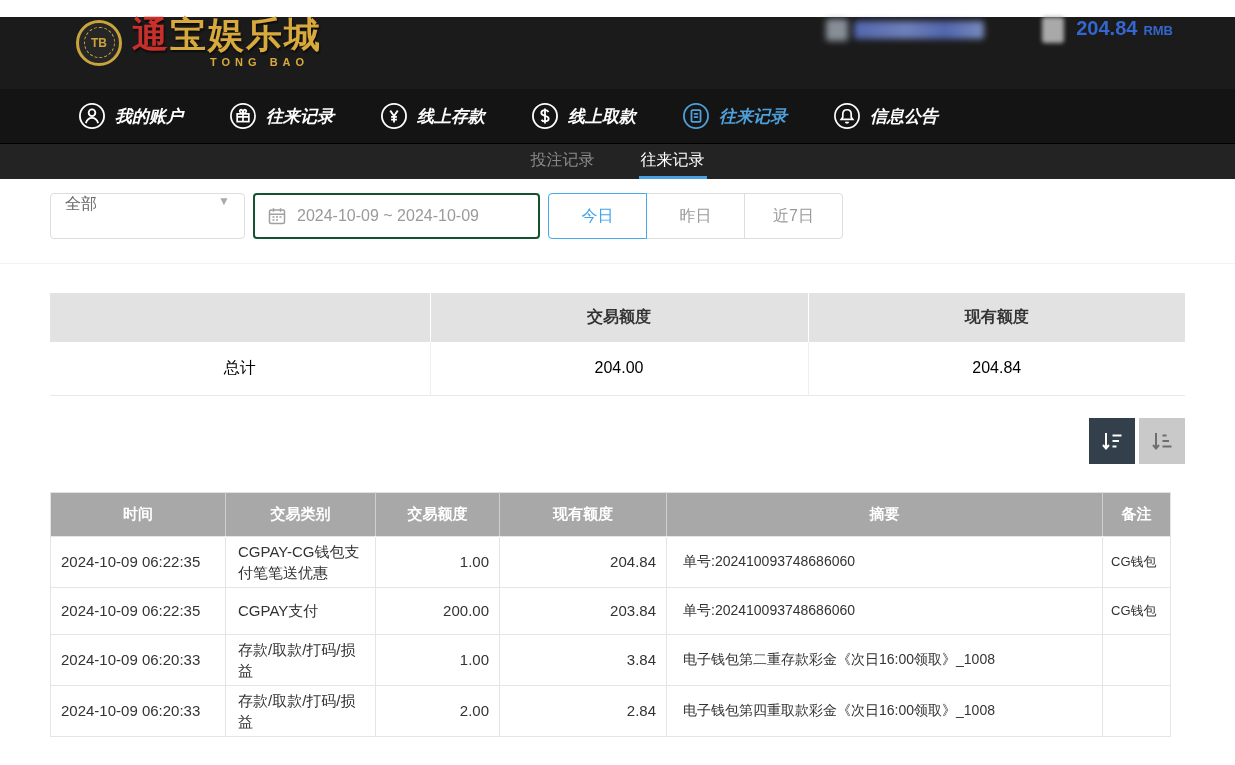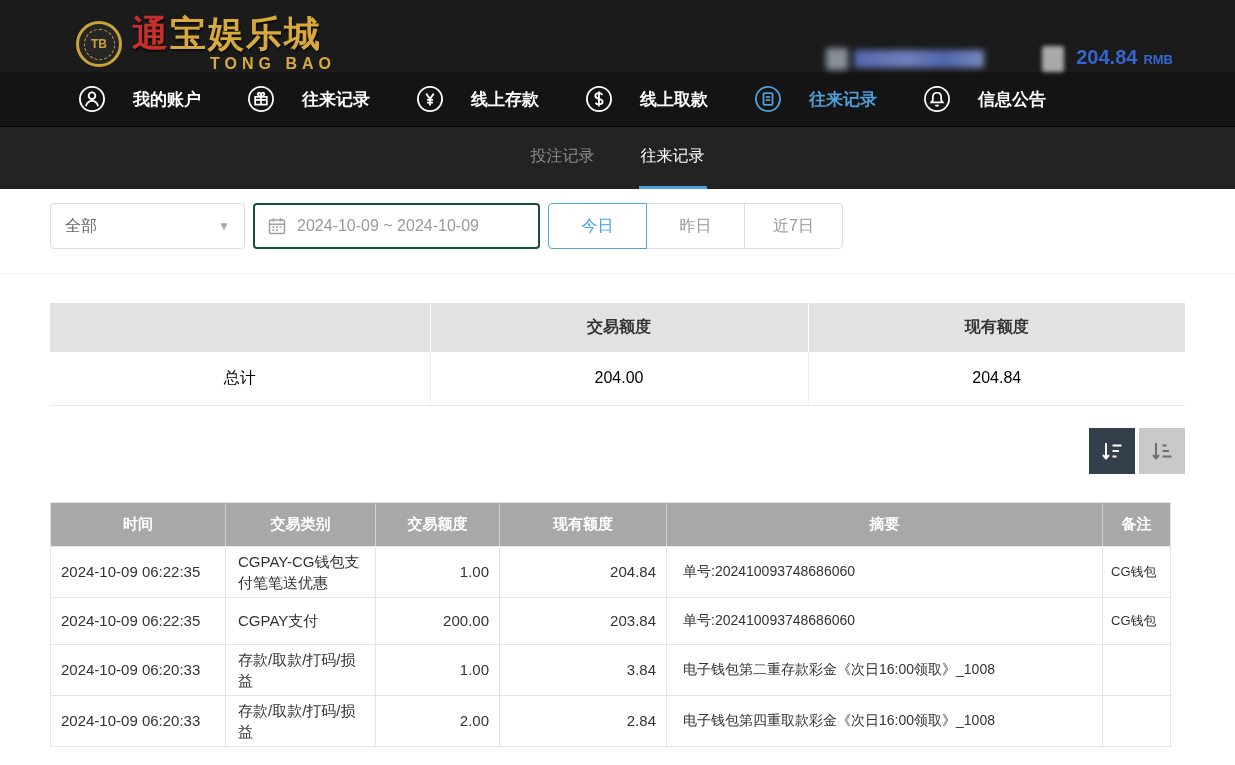--- a/index.html
+++ b/index.html
@@ -1,52 +1,52 @@
 <!DOCTYPE html>
 <html><head>
 <meta charset="utf-8">
 <style>
   * { margin:0; padding:0; box-sizing:border-box; }
   html,body { background:#fff; }
   body { font-family:"Liberation Sans","DejaVu Sans",sans-serif; }
   .page { width:1235px; height:765px; overflow:hidden; background:#fff; position:relative; }
 
   
-  .topbar { height:72px; background:#1b1b1b; display:flex; align-items:flex-end; justify-content:space-between; padding:0 62px 0 76px; }
+  .topbar { height:72px; background:#1b1b1b; display:flex; align-items:flex-start; justify-content:space-between; padding:0 62px 0 76px;margin-top:17px; }
   .logo { display:flex; align-items:center; gap:10px; }
   .chip { width:46px; height:46px; border-radius:50%; border:3px solid #c9a43c; background:#262626; display:flex; align-items:center; justify-content:center; flex:0 0 auto; }
   .chip-inner { width:31px; height:31px; border-radius:50%; border:1px dashed #c9a43c; color:#c9a43c; font-size:12px; font-weight:bold; display:flex; align-items:center; justify-content:center; }
   .logo-text { display:flex; flex-direction:column; line-height:1; }
   .logo-main { font-size:36px; font-weight:bold; letter-spacing:2px; text-shadow:1px 2px 2px rgba(0,0,0,.6); }
   .logo-red { color:#c9302c; }
   .logo-gold { color:#d8a93c; }
-  .logo-sub { color:#d8a93c; font-size:16px; letter-spacing:5px; font-weight:bold; margin:4px 0 0 78px; }
+  .logo-sub { color:#d8a93c; font-size:11px; letter-spacing:5px; font-weight:bold; margin:4px 0 0 78px; }
   .top-right { display:flex; align-items:center; gap:58px; }
   .blur-user { display:flex; align-items:center; gap:6px; filter:blur(3px); opacity:.85; }
   .blur-avatar { width:22px; height:22px; background:#9aa3ad; border-radius:3px; }
   .blur-name { width:130px; height:18px; background:linear-gradient(90deg,#5b74c8,#7d92d6 40%,#5b74c8 70%,#8aa0da); border-radius:3px; }
   .balance-box { display:flex; align-items:baseline; gap:6px; }
   .blur-wallet { width:22px; height:26px; background:#a9a9a9; border-radius:3px; filter:blur(2px); align-self:center; }
   .balance-amount { color:#3466cf; font-size:20px; font-weight:bold; margin-left:6px; }
   .balance-cur { color:#3466cf; font-size:13px; font-weight:bold; }
 
   
   .mainnav { height:54px; background:#141414; display:flex; align-items:center; padding-left:78px; gap:46px; }
-  .nav-item { display:flex; align-items:center; gap:27px; color:#fff; font-size:17px; font-weight:600; cursor:pointer; white-space:nowrap; }
+  .nav-item { display:flex; align-items:center; gap:9px; color:#fff; font-size:17px; font-weight:600; cursor:pointer; white-space:nowrap;font-style:italic; }
   .nav-item.active { color:#4f9fd8; }
   .nav-ico { width:28px; height:28px; color:inherit; }
 
   
-  .subnav { height:63px; background:#232323; display:flex; justify-content:center; align-items:stretch; gap:42px; border-top:1px solid #000; }
+  .subnav { height:36px; background:#232323; display:flex; justify-content:center; align-items:stretch; gap:42px; border-top:1px solid #000; }
   .tab { color:#8b8b8b; font-size:16px; display:flex; align-items:center; border-bottom:3px solid transparent; padding:0 2px; cursor:pointer; }
   .tab.active { color:#fff; border-bottom-color:#4aa0e0; }
 
   
   .filter-wrap { padding:14px 50px 24px; border-bottom:1px solid #f2f2f2; display:flex; align-items:center; }
-  .sel { width:195px; height:46px; border:1px solid #ddd; border-radius:4px; display:flex; align-items:center; justify-content:space-between; padding:0 14px; color:#666; font-size:16px; background:#fff; cursor:pointer;gap:12px; }
+  .sel { width:195px; height:46px; border:1px solid #ddd; border-radius:4px; display:flex; justify-content:space-between; padding:0 14px; color:#666; font-size:16px; background:#fff; cursor:pointer;gap:12px; }
   .caret { color:#aaa; font-size:12px; }
   .datebox { width:287px; height:46px; border:2px solid #14532d; border-radius:4px; display:flex; align-items:center; gap:10px; padding:12px 12px; color:#9a9a9a; font-size:16px; margin-left:8px; background:#fff; cursor:pointer; }
   .cal-ico { width:20px; height:20px; color:#a0a0a0; flex:0 0 auto; }
   .btn-group { display:flex; margin-left:8px; }
   .qbtn { width:99px; height:46px; background:#fff; border:1px solid #ddd; color:#999; font-size:16px; cursor:pointer; font-family:inherit; }
   .qbtn + .qbtn { margin-left:-1px; }
   .qbtn.first { border-radius:4px 0 0 4px; }
   .qbtn.last { border-radius:0 4px 4px 0; }
   .qbtn.active { border-color:#4aa8e8; color:#3da2ea; position:relative; z-index:2; }
   .query-btn { width:103px; height:46px; margin-left:10px; background:#55b8f2; border:none; border-radius:4px; color:#fff; font-size:16px; cursor:pointer; font-family:inherit; }

